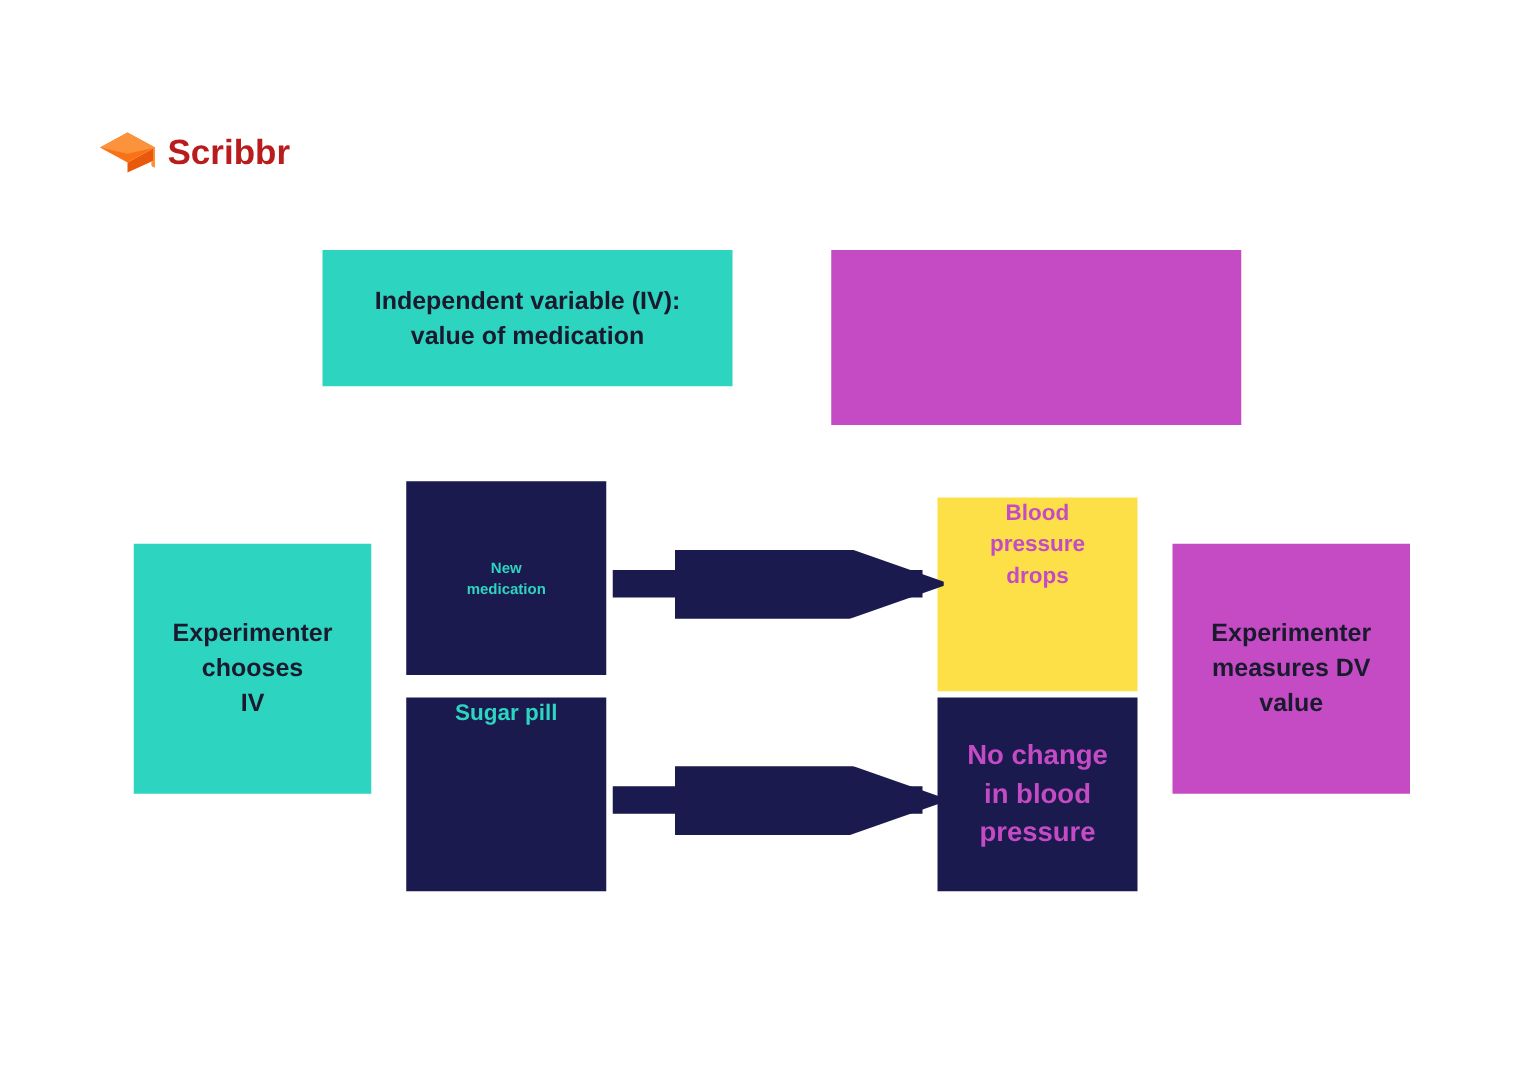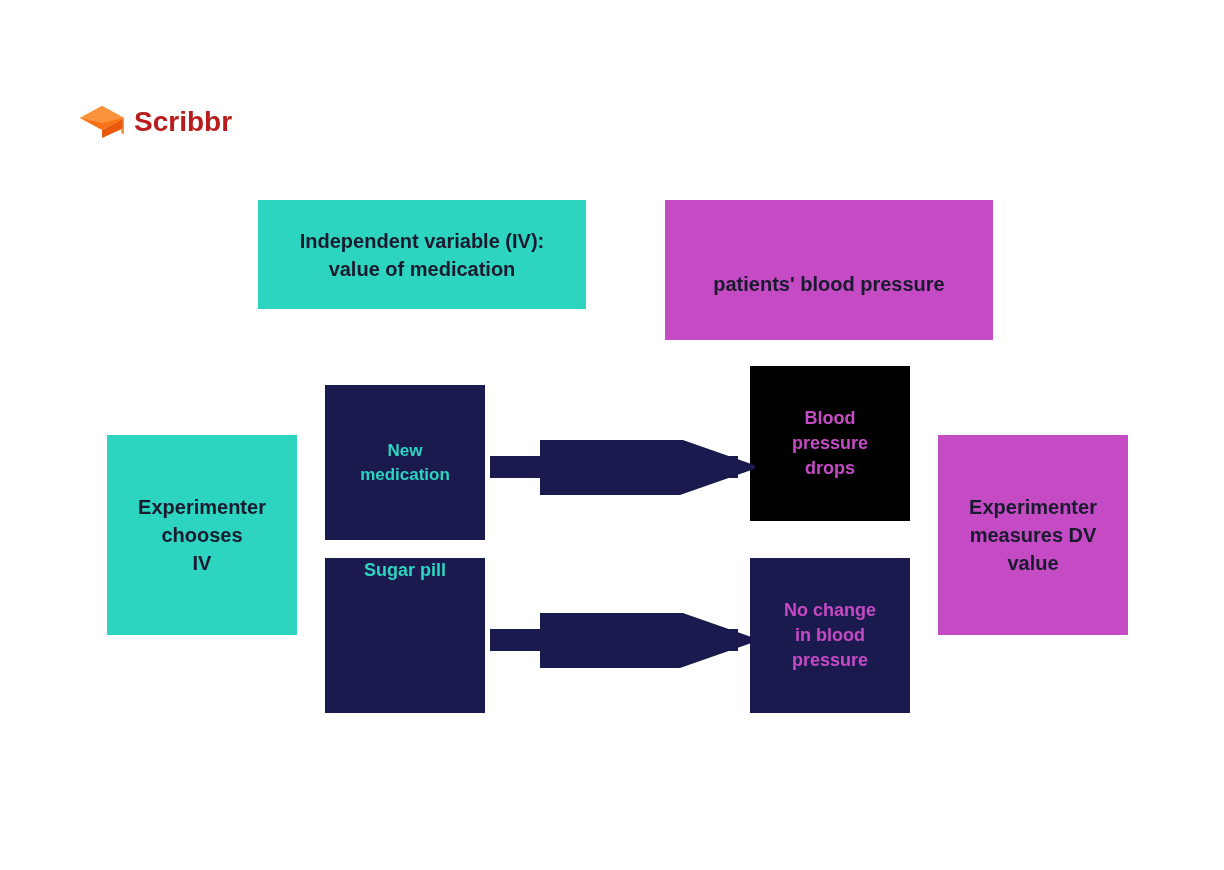--- a/index.html
+++ b/index.html
@@ -97,21 +97,21 @@
       left: 325px;
       width: 160px;
       height: 155px;
       background: #1a1a4e;
       display: flex;
       align-items: center;
       justify-content: center;
       text-align: center;
     }
     .new-med-text {
-      font-size: 17px;
+      font-size: 12px;
       font-weight: bold;
       color: #2dd4bf;
       line-height: 1.4;
     }
 
     
     .sugar-pill-box {
       position: absolute;
       top: 558px;
       left: 325px;
@@ -125,27 +125,27 @@
     .sugar-pill-text {
       font-size: 18px;
       font-weight: bold;
       color: #2dd4bf;
       line-height: 1.4;
     }
 
     
     .bp-drops-box {
       position: absolute;
-      top: 366px;
+      top: 398px;
       left: 750px;
       width: 160px;
       height: 155px;
-      background: #000000;
-      display: flex;
-      align-items: center;
+      background: #fde047;
+      display: flex;
+      align-items: flex-start;
       justify-content: center;
       text-align: center;
     }
     .bp-drops-text {
       font-size: 18px;
       font-weight: bold;
       color: #c44bc4;
       line-height: 1.4;
     }
 
@@ -156,21 +156,21 @@
       left: 750px;
       width: 160px;
       height: 155px;
       background: #1a1a4e;
       display: flex;
       align-items: center;
       justify-content: center;
       text-align: center;
     }
     .bp-no-change-text {
-      font-size: 18px;
+      font-size: 22px;
       font-weight: bold;
       color: #c44bc4;
       line-height: 1.4;
     }
 
     
     .exp-measures-box {
       position: absolute;
       top: 435px;
       left: 938px;
@@ -213,21 +213,21 @@
 </div>
 
 <div class="iv-box">
   <div class="iv-box-text">
     <span>Independent variable (IV):</span><br><span>value of medication</span>
   </div>
 </div>
 
 <div class="dv-box">
   <div class="dv-box-text">
-    <br><span>patients' blood pressure</span>
+    <br>
   </div>
 </div>
 
 <div class="experimenter-iv-box">
   <div class="experimenter-iv-text">Experimenter<br>chooses<br>IV</div>
 </div>
 
 <div class="new-med-box">
   <div class="new-med-text">New<br>medication</div>
 </div>

